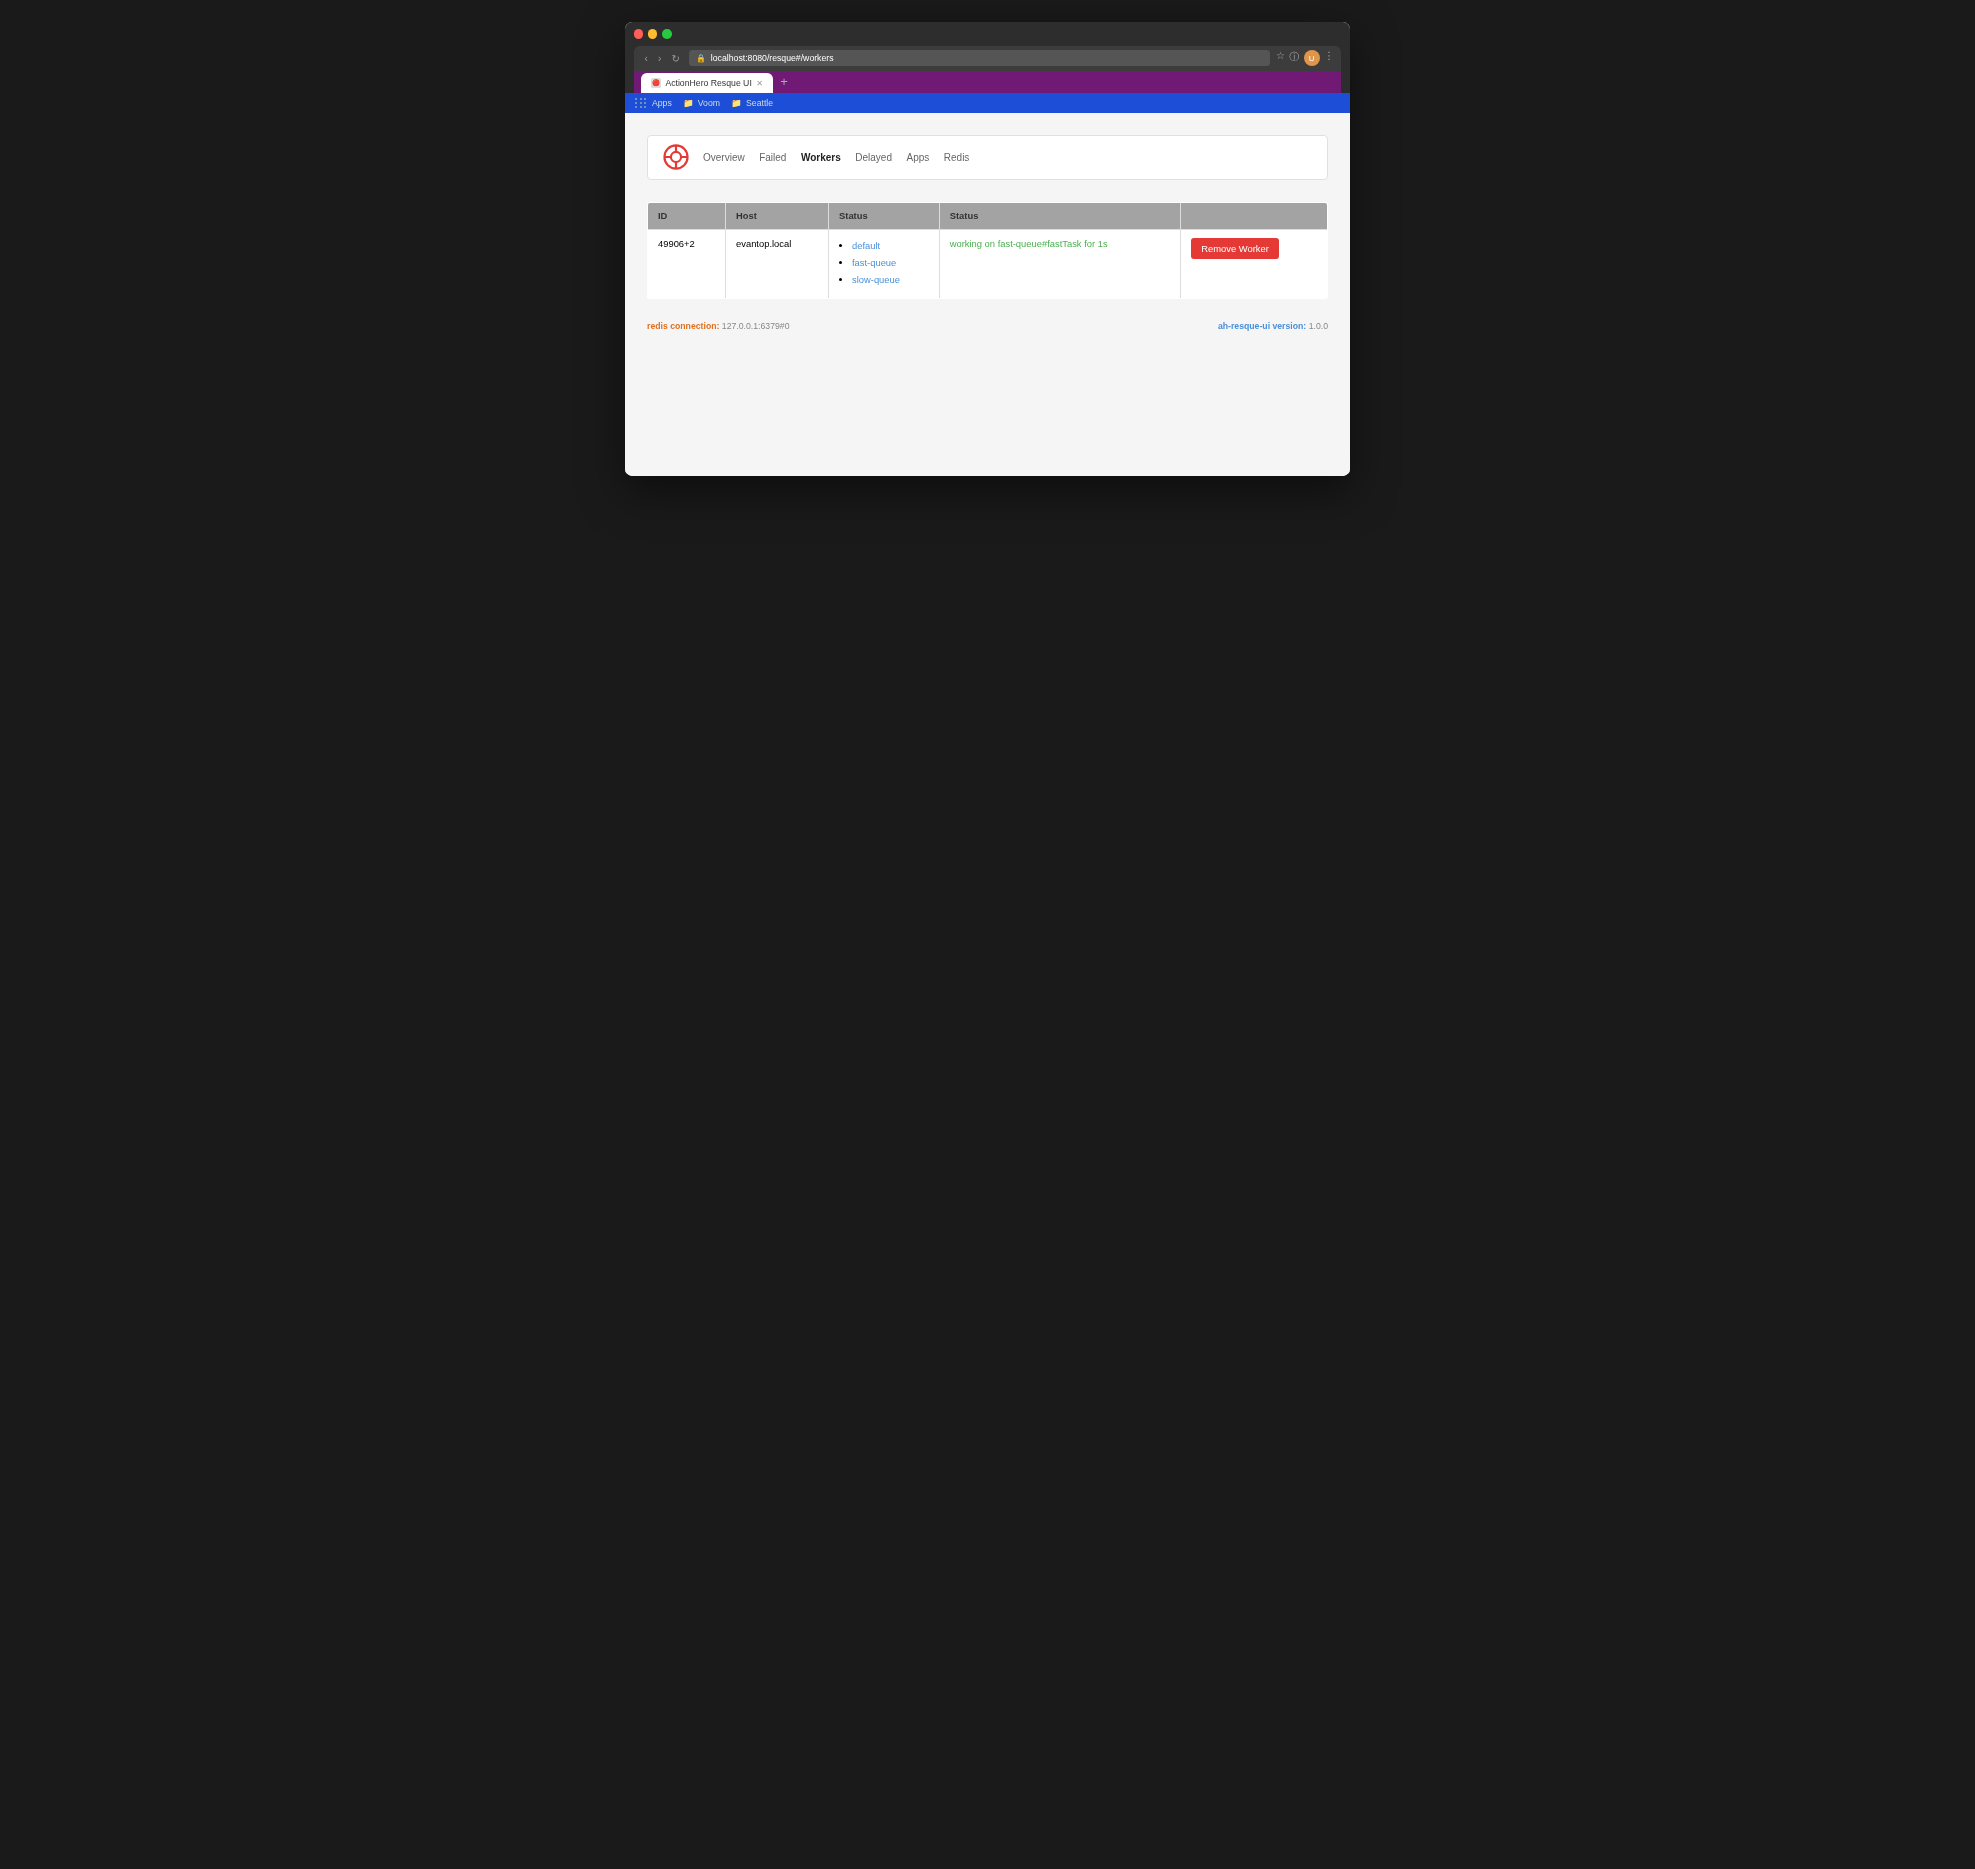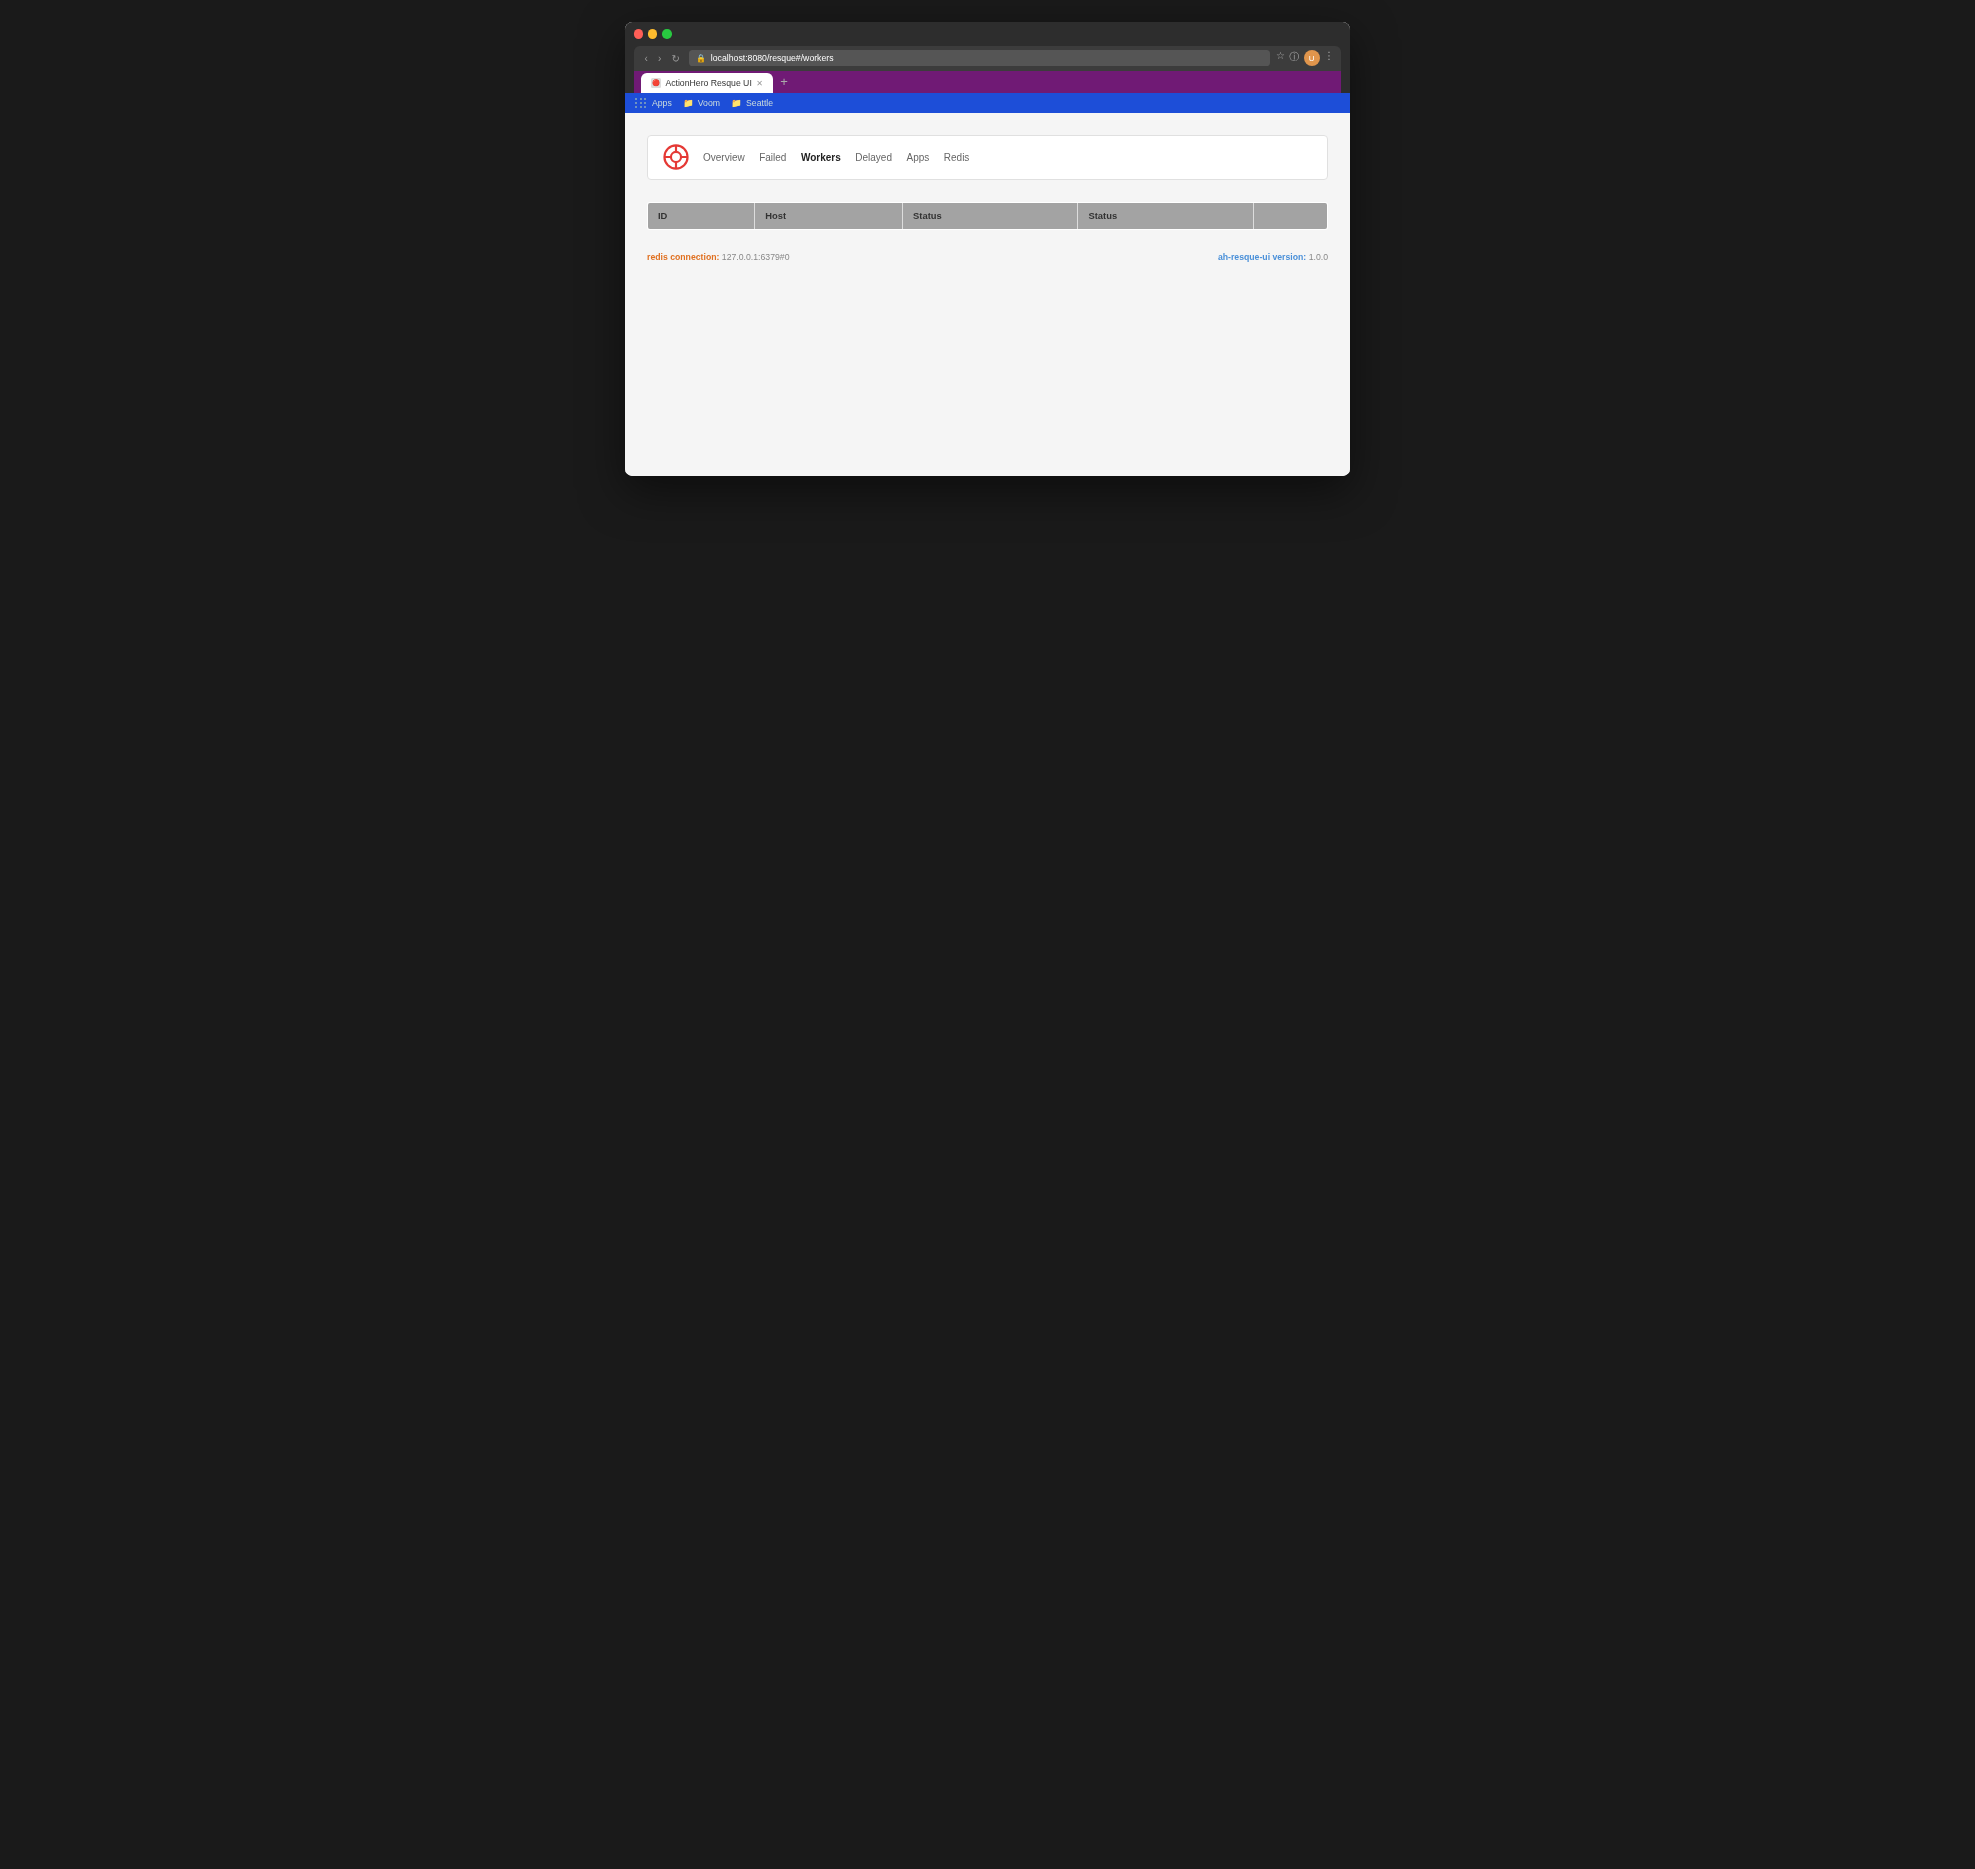--- a/index.html
+++ b/index.html
@@ -384,20 +384,33 @@
       <thead>
         <tr>
           <th>ID</th>
           <th>Host</th>
           <th>Status</th>
           <th>Status</th>
           <th></th>
         </tr>
       </thead>
       <tbody id="workers-tbody">
+      <tr>
+            <td>49906+2</td>
+            <td>evantop.local</td>
+            <td>
+              <ul class="queue-list">
+                <li><a href="#">default</a></li>
+                <li><a href="#">fast-queue</a></li>
+                <li><a href="#">slow-queue</a></li>
+              </ul>
+            </td>
+            <td class="status-working">working on fast-queue#fastTask for 1s</td>
+            <td><button class="remove-worker-btn">Remove Worker</button></td>
+          </tr>
         </tbody>
     </table>
 
     <div class="page-footer">
       <div class="footer-redis">
         <strong>redis connection:</strong>
         <span>127.0.0.1:6379#0</span>
       </div>
       <div class="footer-version">
         <strong>ah-resque-ui version:</strong>

